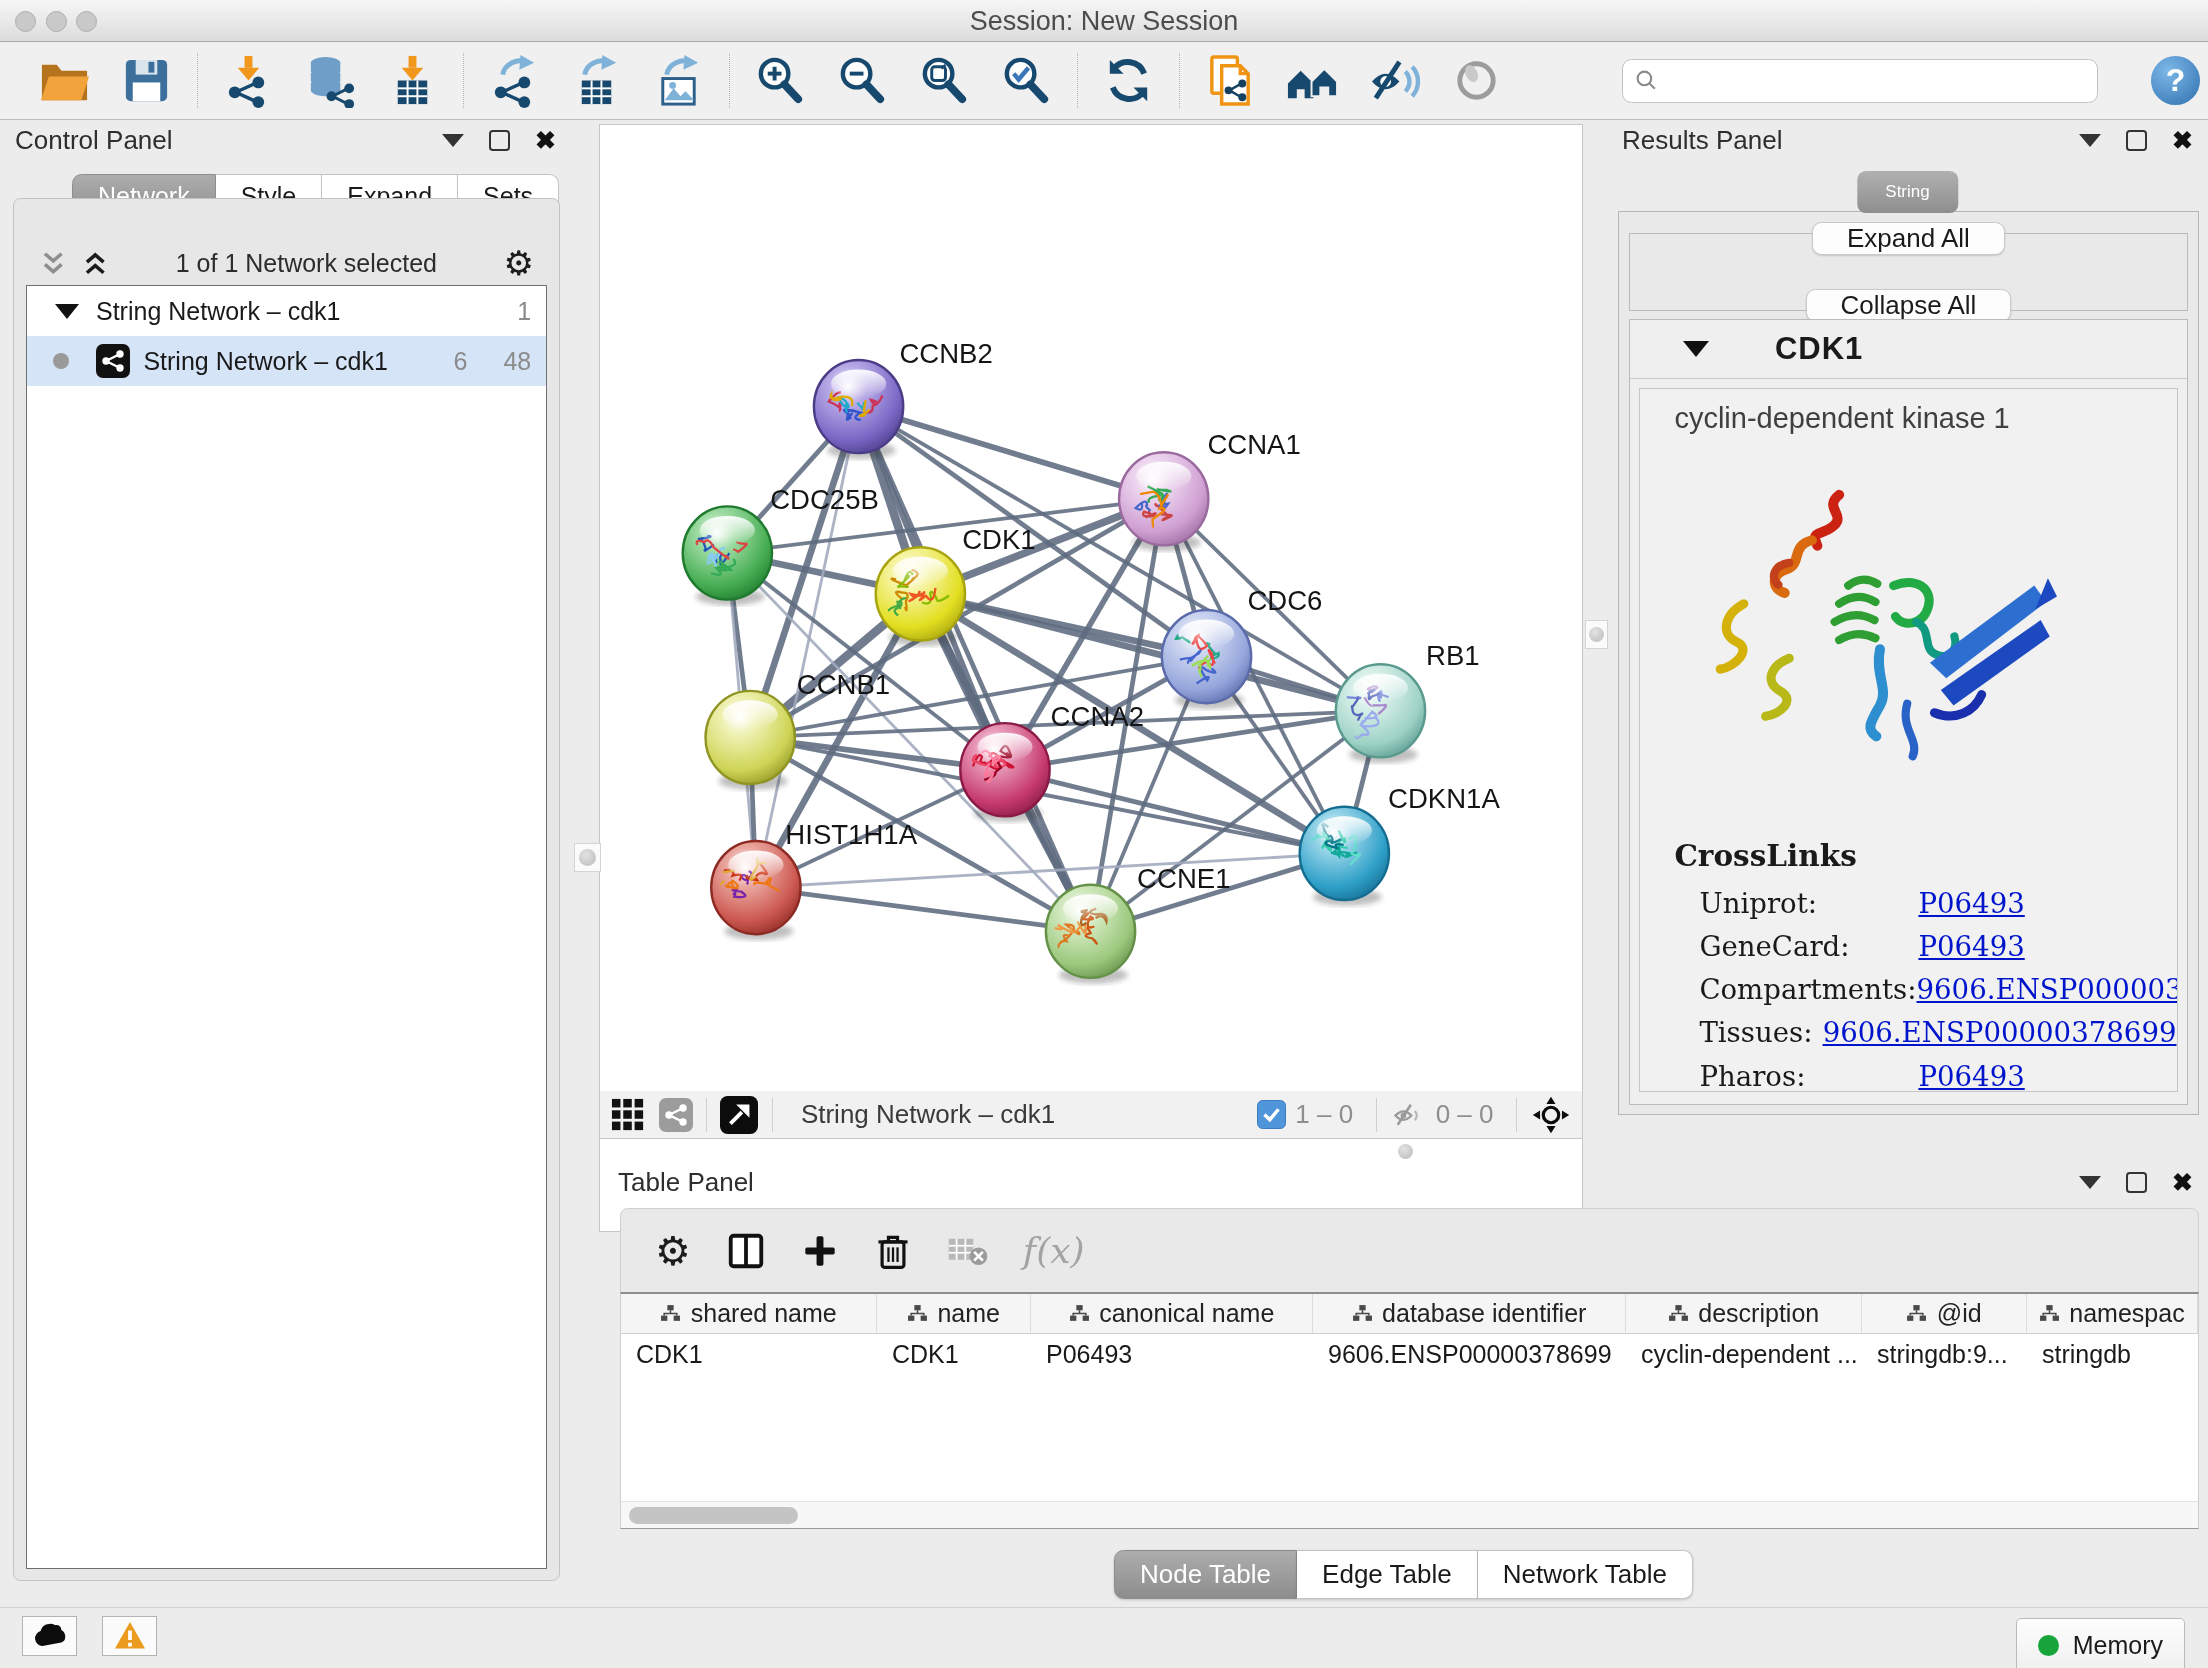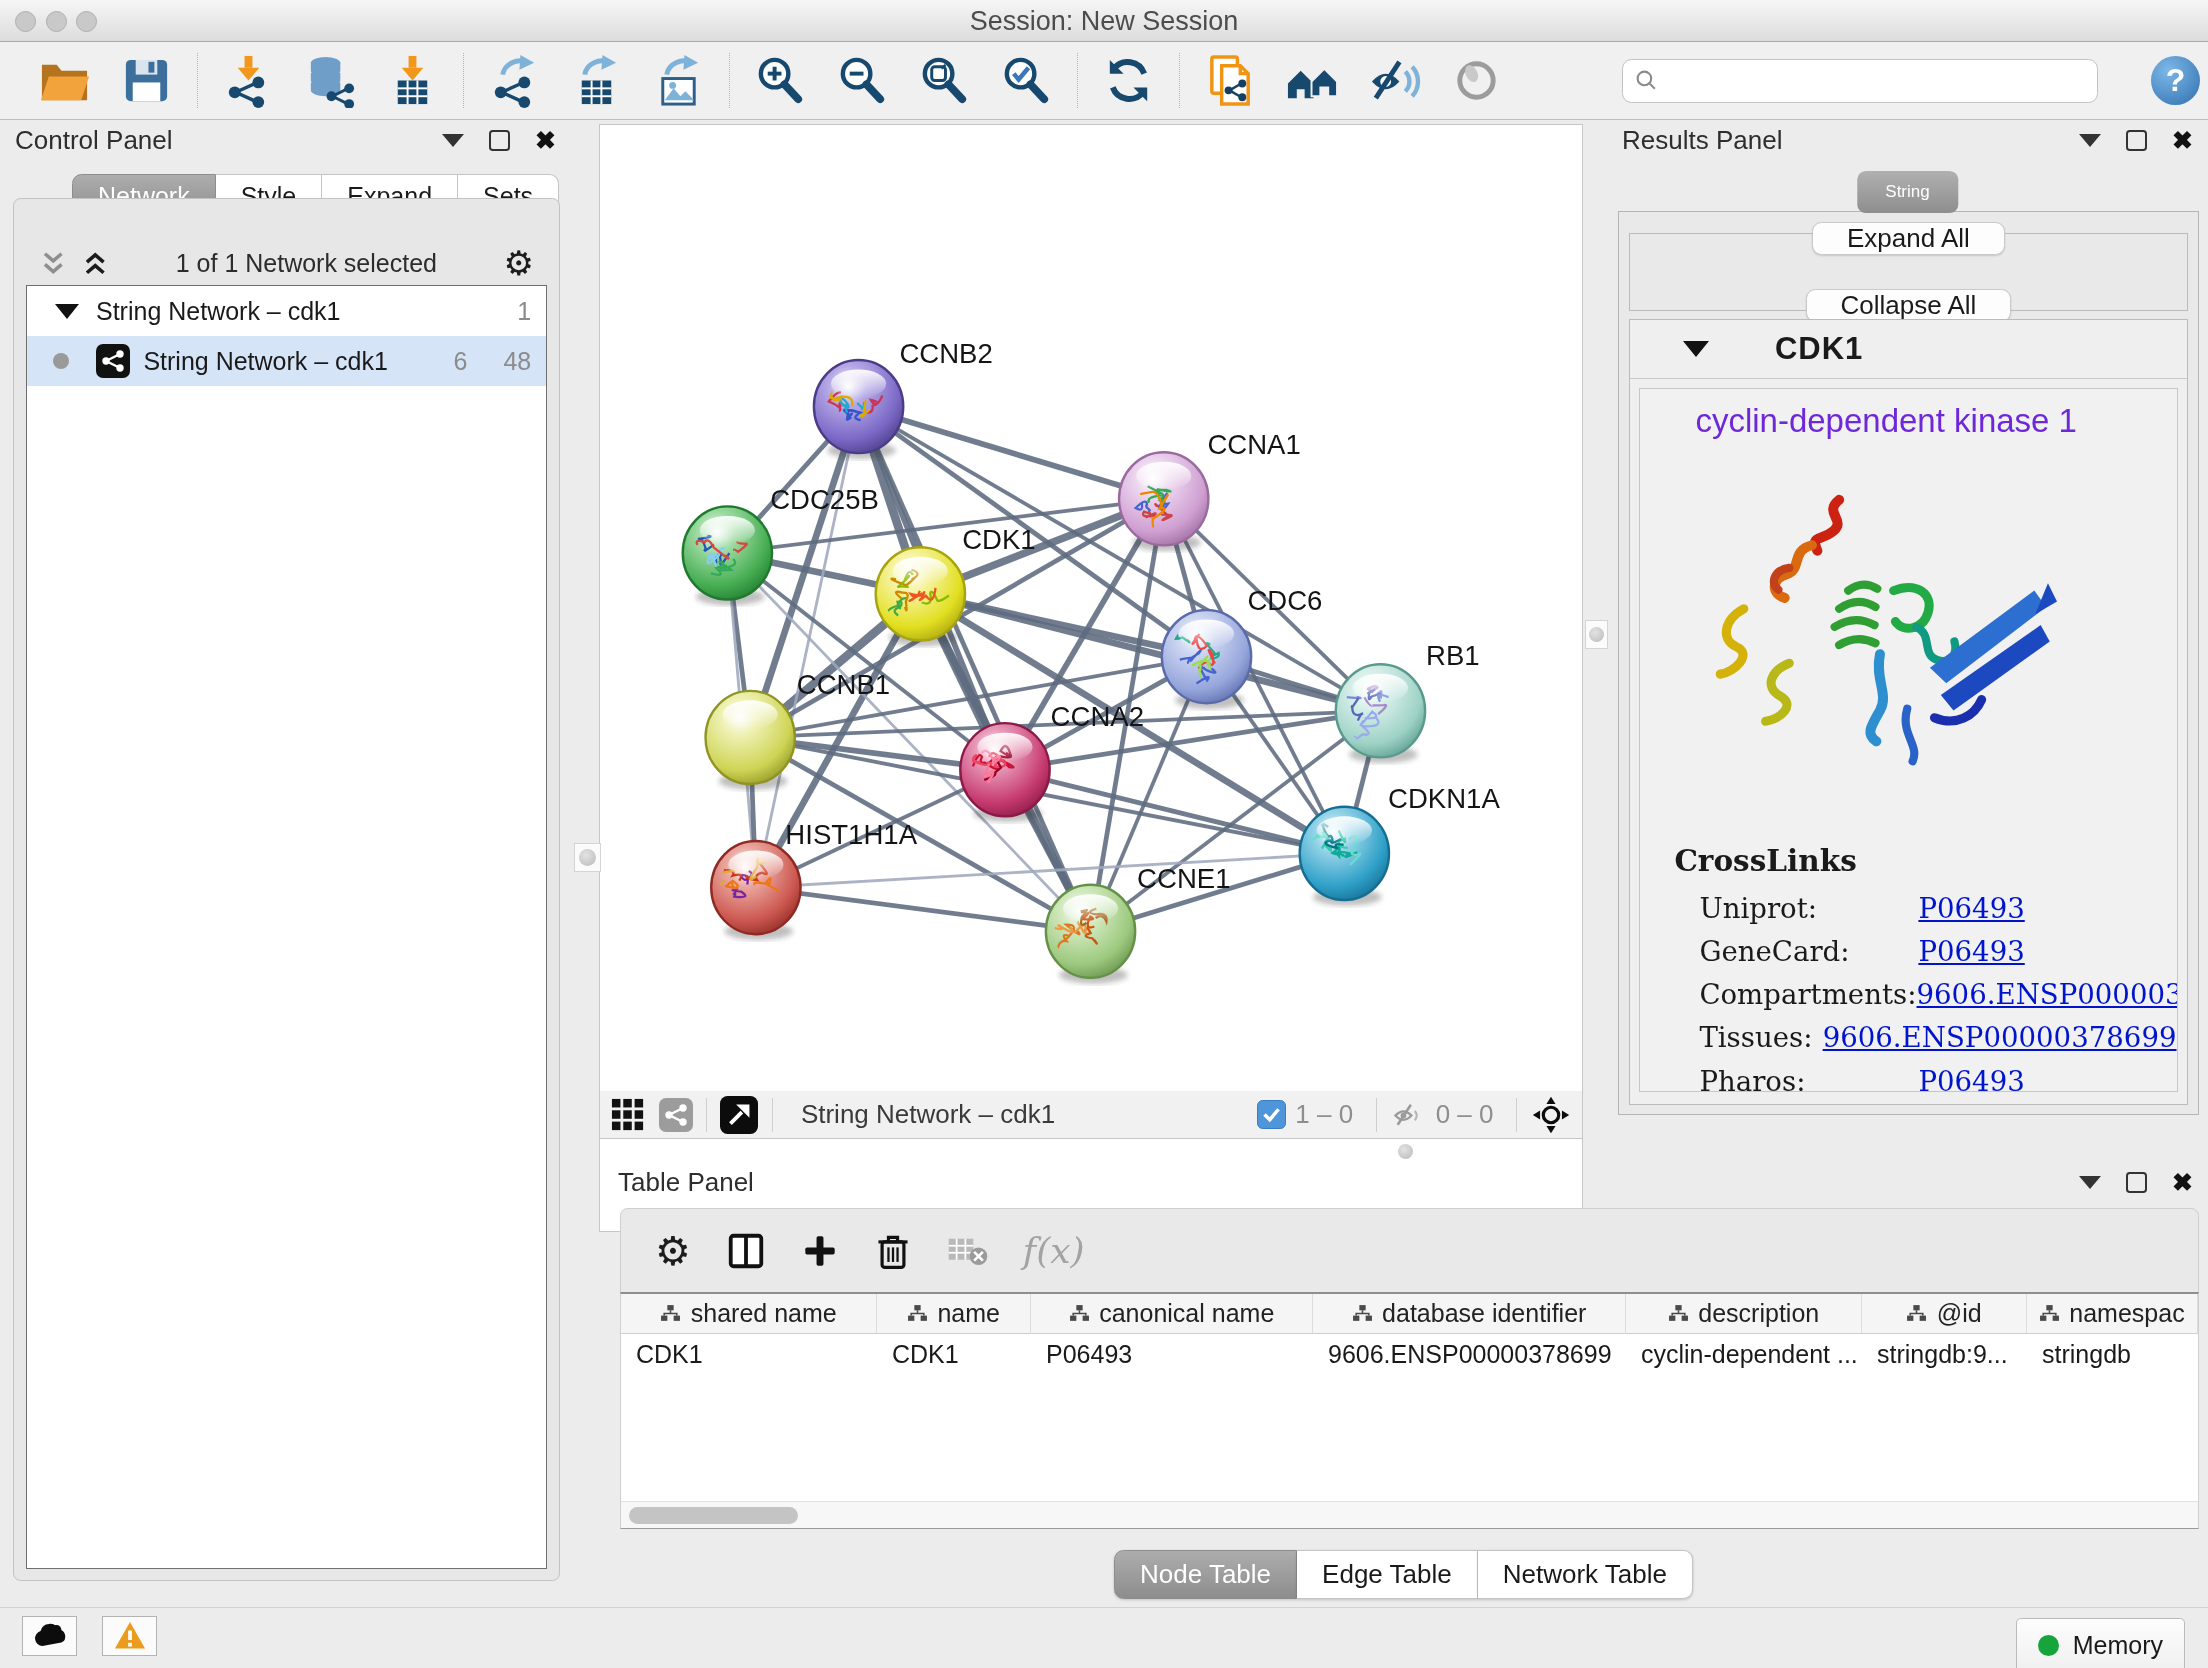--- a/index.html
+++ b/index.html
@@ -88,21 +88,21 @@
     background:#e9e9e9; display:flex; align-items:center; justify-content:center; gap:34px;flex-direction:column; }
   .rp-btn { height:46px; padding:0 34px; background:#fdfdfd; border:1px solid #c9c9c9; border-radius:9.5px;
     font-size:26px; display:flex; align-items:center; box-shadow:0 1px 1.9px rgba(0,0,0,0.15); }
   .rp-box2 { position:absolute; left:9.5px; right:9.5px; top:107px; bottom:9.5px; border:1px solid #bbb;
     background:#efefef; }
   .gene-head { height:59px; display:flex; align-items:center; border-bottom:1px solid #c9c9c9; }
   .gene-head .tri-down { margin-left:53px; border-left-width:13.3px; border-right-width:13.3px; border-top-width:16px; }
   .gene-symbol { font-size:31px; font-weight:bold; margin-left:49px; letter-spacing:1px; }
   .gene-body { position:absolute; left:9.5px; top:68px; right:9.5px; bottom:11.4px; background:#f1f1f1;
     border:1px solid #c6c6c6; padding:13.3px 0 0 34px; overflow:hidden; }
-  .gene-desc { font-size:33px; color:#6d28d9;margin-left:21px; }
+  .gene-desc { font-size:29px; color:#404040; }
   .structure { margin:36px 0 0 28.5px; }
   .xl-head { margin-top:44px; font-family:"DejaVu Serif", serif; font-weight:bold; font-size:29.5px; }
   .xl-row { display:flex; margin-top:13.3px; height:30px; align-items:baseline; }
   .xl-label { width:219px; margin-left:25px; font-family:"DejaVu Serif", serif; font-size:27.6px; }
   .xl-link { font-family:"DejaVu Serif", serif; font-size:27.6px; color:#0014cc; text-decoration:underline; }
 
   
   .table-panel { position:absolute; left:599px; top:1162px; right:0; height:443px; }
   .tp-toolbar { position:absolute; left:21px; right:9.5px; top:46px; height:85px; background:#e9e9e9;
     border:1px solid #cfcfcf; border-radius:7.6px 7.6px 0 0; display:flex; align-items:center; gap:34px;

